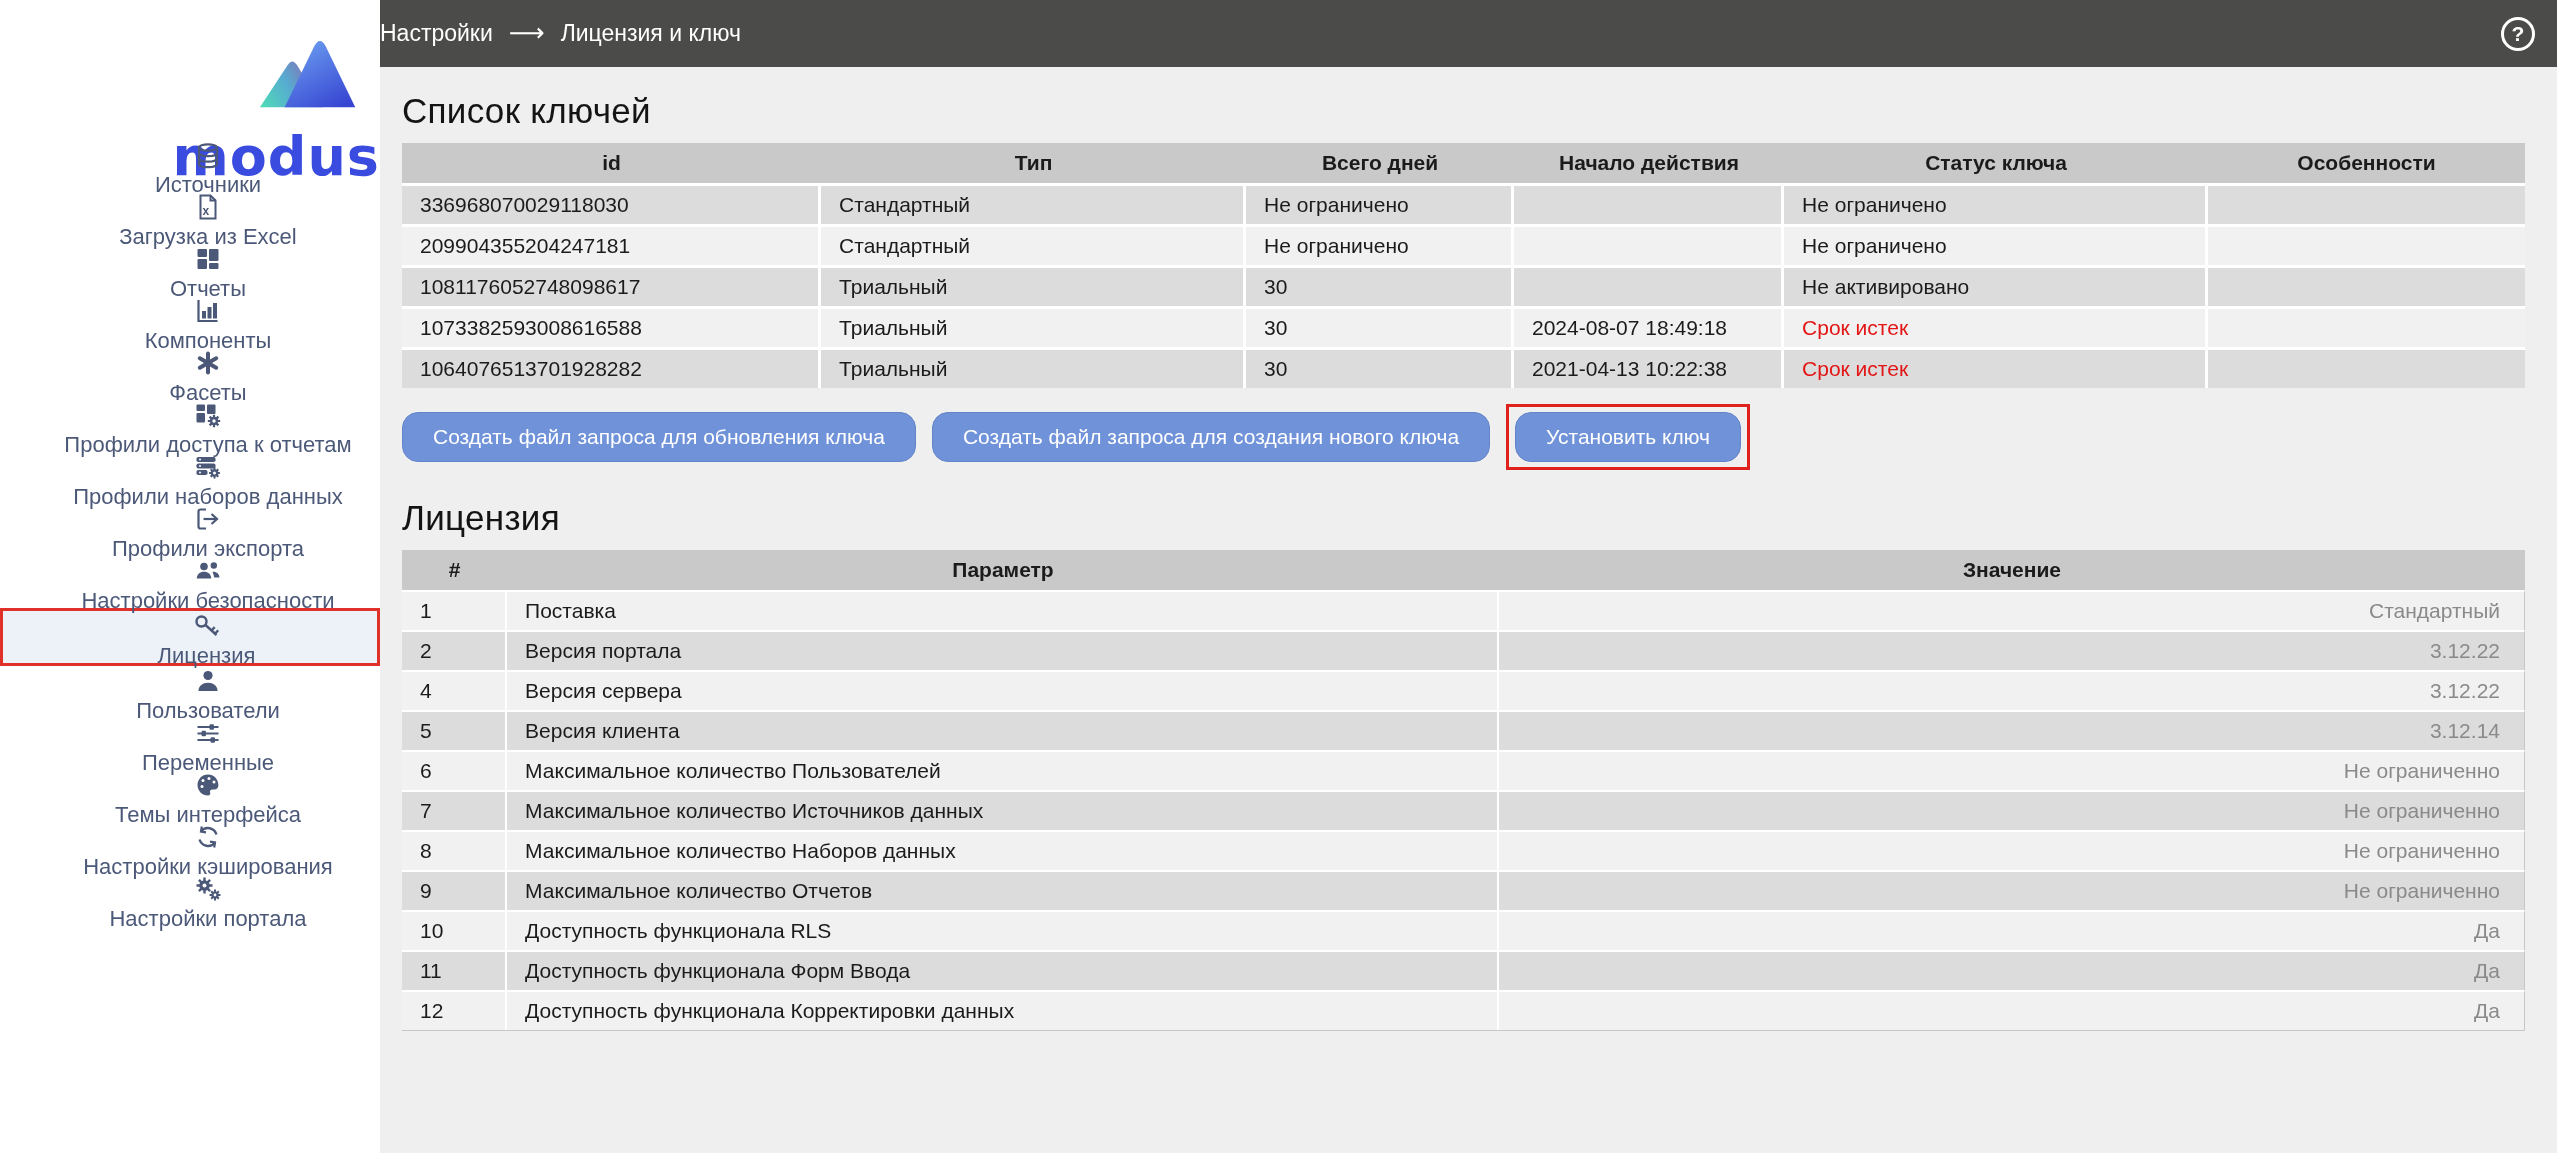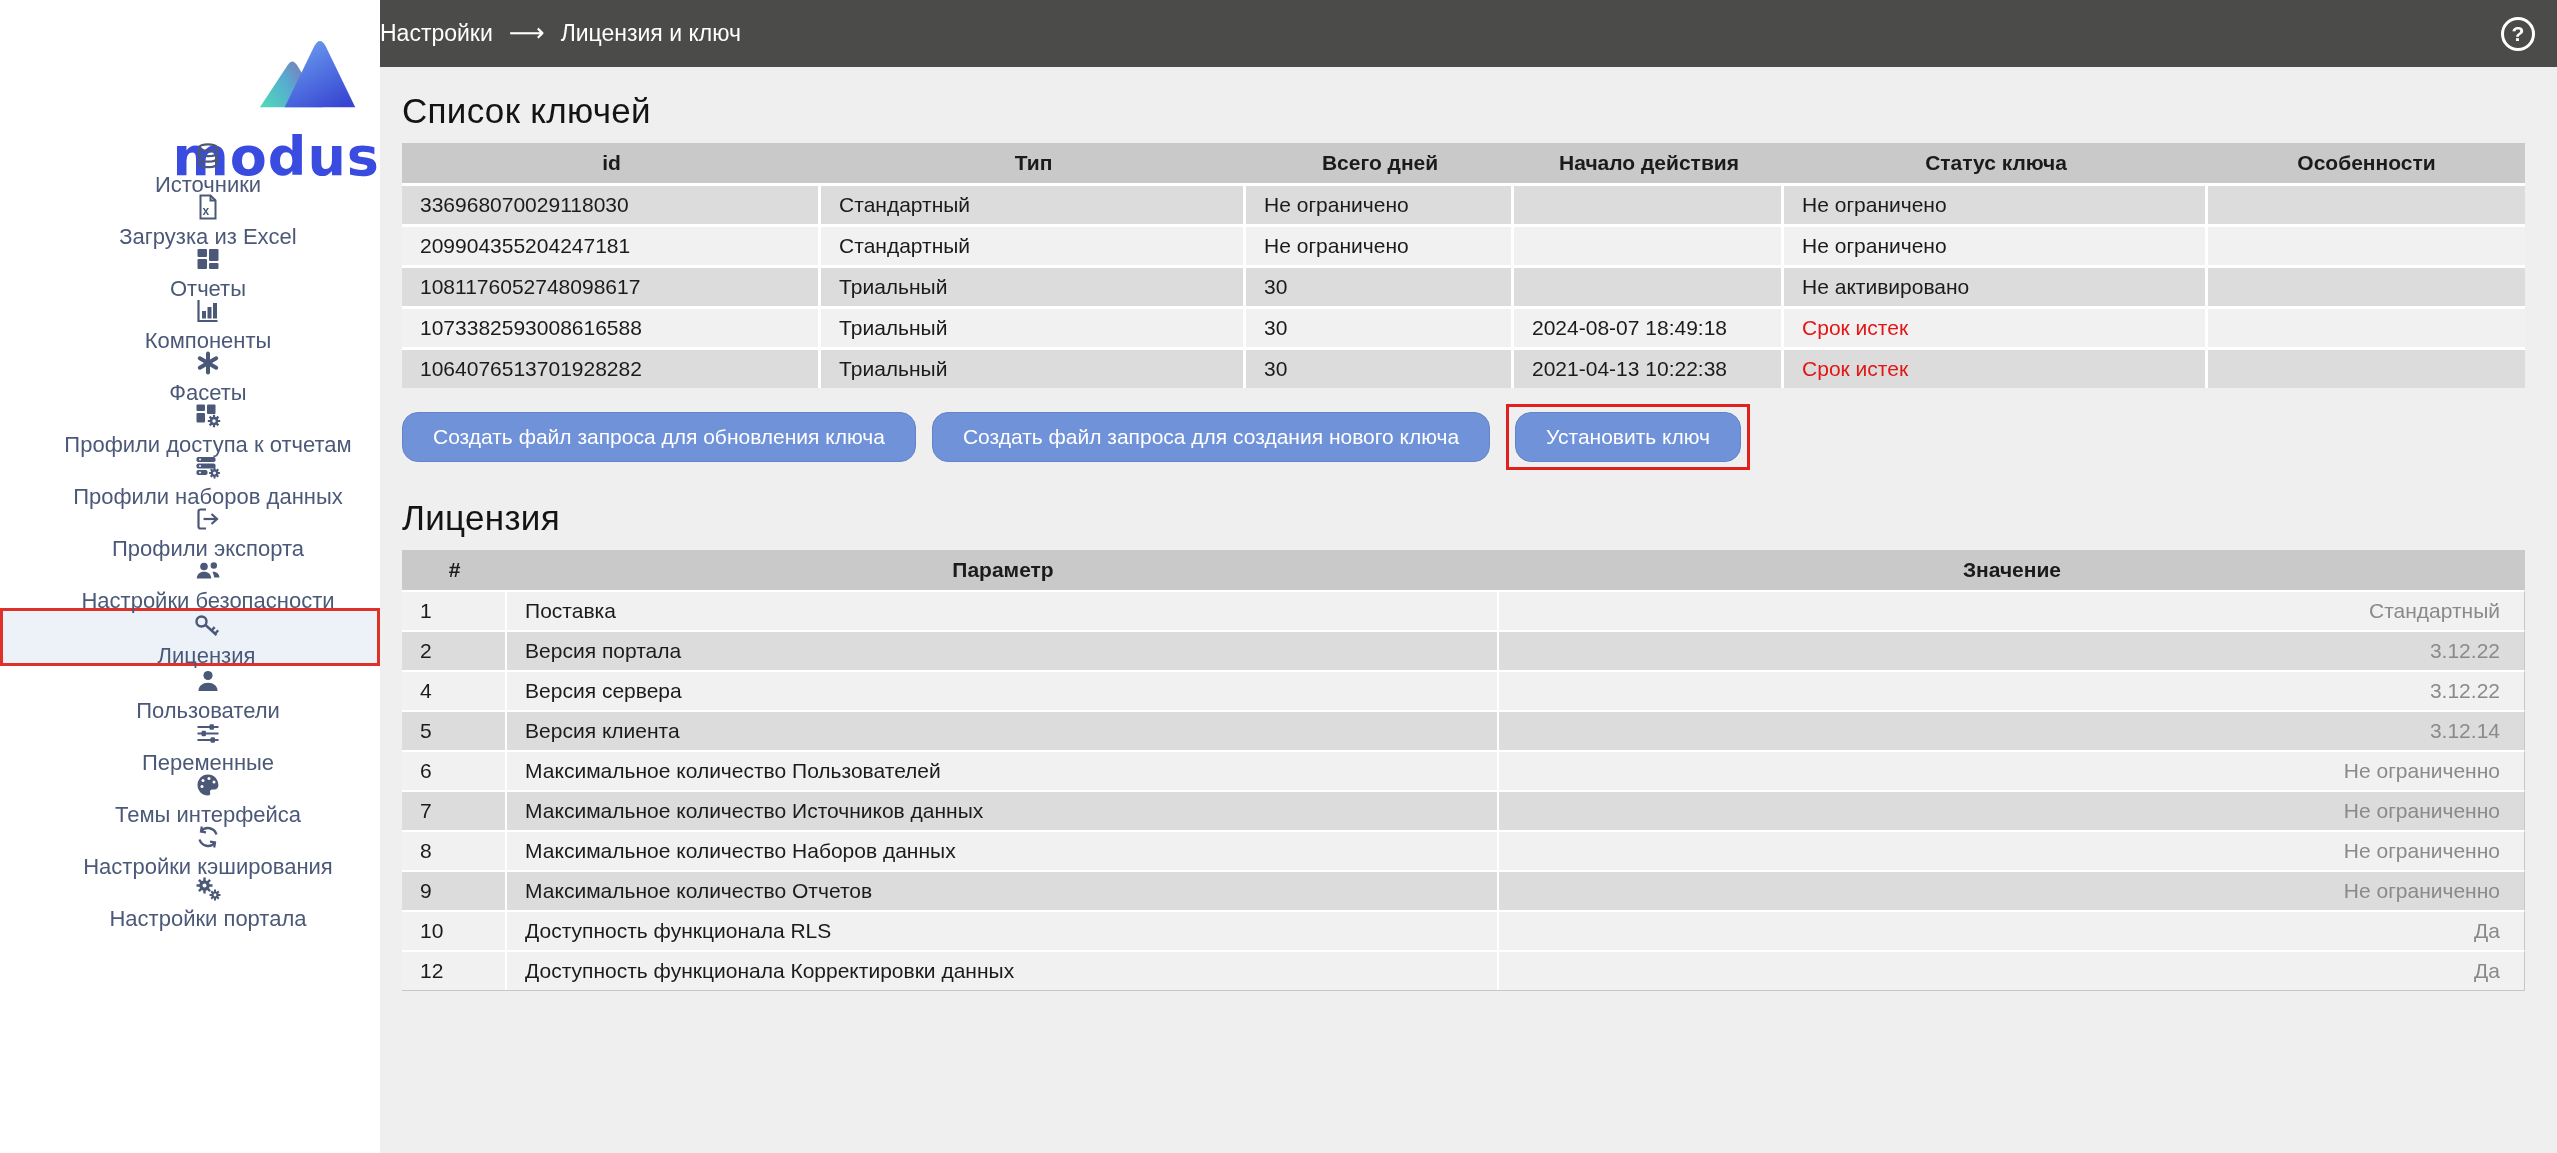--- a/index.html
+++ b/index.html
@@ -436,20 +436,25 @@
       <tr class="row-dark">
         <td>9</td>
         <td>Максимальное количество Отчетов</td>
         <td class="val">Не ограниченно</td>
       </tr>
       <tr class="row-light">
         <td>10</td>
         <td>Доступность функционала RLS</td>
         <td class="val">Да</td>
       </tr>
+      <tr class="row-dark">
+        <td>11</td>
+        <td>Доступность функционала Форм Ввода</td>
+        <td class="val">Да</td>
+      </tr>
       <tr class="row-light">
         <td>12</td>
         <td>Доступность функционала Корректировки данных</td>
         <td class="val">Да</td>
       </tr>
     </tbody>
   </table>
 
 </div>
 

